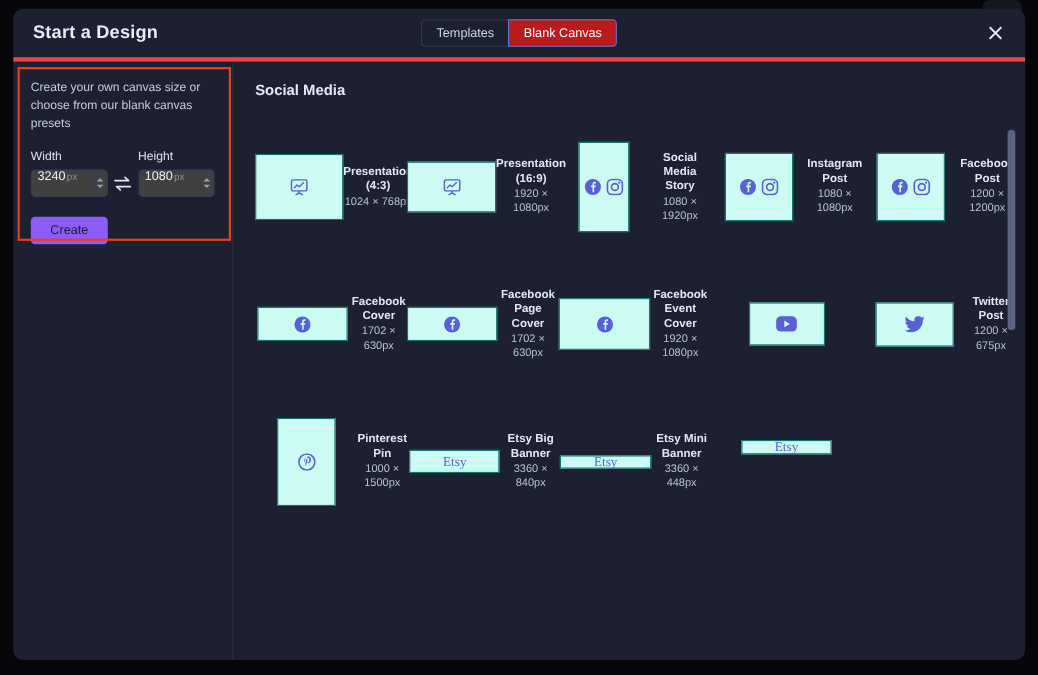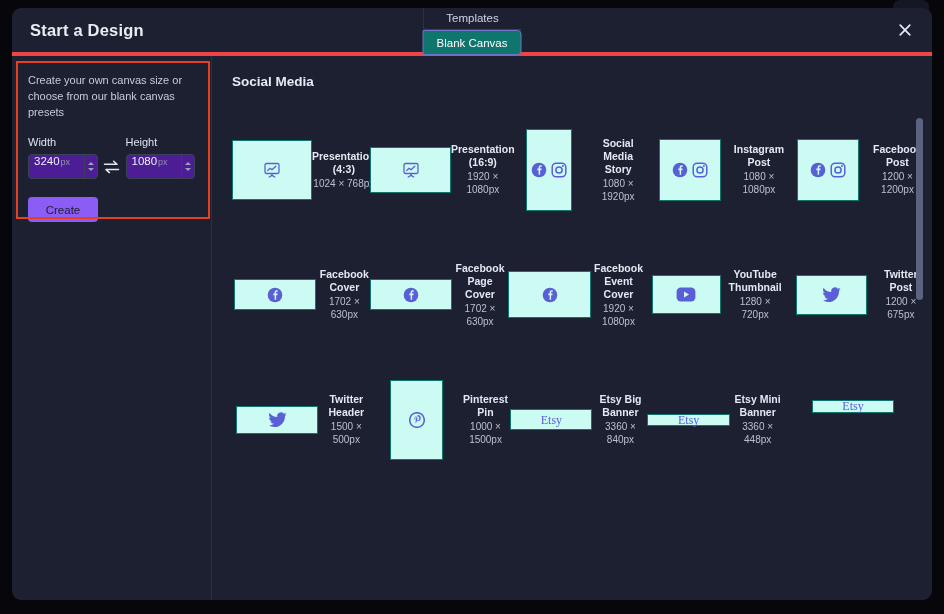--- a/index.html
+++ b/index.html
@@ -36,34 +36,33 @@
     border-bottom: 4px solid #ef4444;
     display: flex; align-items: center;
   }
   .hdr-title {
     position: absolute; left: 18px; top: 50%; transform: translateY(-50%);
     font-size: 16.5px; font-weight: bold; color: #e9ecf5; letter-spacing: .2px;
   }
   .tabs {
     position: absolute; left: 50%; top: 50%; transform: translate(-50%,-50%);
     display: flex;
-    flex-direction: column;
   }
   .tab {
     height: 25px; padding: 0 13px;
     display: flex; align-items: center; justify-content: center;
     font-size: 11.5px; color: #cfd4e4;
     background: transparent;
     border: 1px solid #3a4056;
     cursor: pointer; white-space: nowrap;
   }
   .tab:first-child { border-radius: 4px 0 0 4px; border-right: none; }
   .tab:last-child  { border-radius: 0 4px 4px 0; }
   .tab.sel {
-    background: #0f766e;
+    background: #b91c1c;
     border-color: #6f72c9;
     color: #ffffff;
   }
   .close-btn {
     position: absolute; right: 16px; top: 50%; transform: translateY(-50%);
     width: 22px; height: 22px; cursor: pointer;
     display: flex; align-items: center; justify-content: center;
   }
   .close-btn svg { display:block; }
 
@@ -87,21 +86,21 @@
     font-size: 11px; line-height: 16px; color: #c6cbdc;
     margin-bottom: 16px; max-width: 168px;
   }
   .dims { display: flex; align-items: flex-end; gap: 0; }
   .dim-col { width: 70px; }
   .dim-label { font-size: 11px; color: #dfe3ef; margin-bottom: 6px; }
   .dim-box {
     display: flex; align-items: stretch;
     height: 25px;
     border: 1px solid #3a4056; border-radius: 4px;
-    background: #4c1d95; overflow: hidden;
+    background: #404040; overflow: hidden;
   }
   .dim-val {
     flex: 1 1 auto; display: flex; align-items: baseline;
     padding: 0 0 0 5px; min-width: 0;
   }
   .dim-num { font-size: 11.5px; color: #eef1f8; }
   .dim-unit { font-size: 9px; color: #8d93a9; margin-left: 1px; }
   .spin {
     width: 13px; flex: 0 0 13px;
     border-left: 1px solid #3a4056;
@@ -394,49 +393,32 @@
             </div>
             <div class="cell">
               <div class="thumb-wrap">
        <div class="thumb" style="width:69px;height:39px">
                   <svg width="20" height="15" viewBox="0 0 20 15">
         <rect x="0.6" y="0.6" width="18.8" height="13.8" rx="4.2" fill="#5b5fd6"></rect>
         <path d="M8 4.4 L13 7.5 L8 10.6 Z" fill="#ccfbf4"></path>
       </svg>
                 </div>
      </div>
-     <div class="cap">
-       <div class="cap-name">YouTube Thumbnail</div>
-       <div class="cap-size">1280 × 720px</div>
-     </div>
             </div>
             <div class="cell">
               <div class="thumb-wrap">
        <div class="thumb" style="width:71px;height:40px">
                   <svg width="19" height="16" viewBox="0 0 19 16">
         <path d="M18.6 2.2a7.4 7.4 0 0 1-2.15.6A3.76 3.76 0 0 0 18.1.73a7.5 7.5 0 0 1-2.38.92A3.73 3.73 0 0 0 9.3 5.05 10.6 10.6 0 0 1 1.62.9 3.74 3.74 0 0 0 2.78 5.9a3.7 3.7 0 0 1-1.7-.47v.05a3.74 3.74 0 0 0 3 3.67 3.76 3.76 0 0 1-1.69.06 3.74 3.74 0 0 0 3.49 2.6A7.5 7.5 0 0 1 .6 13.36a10.57 10.57 0 0 0 5.73 1.68c6.88 0 10.64-5.7 10.64-10.64v-.49a7.6 7.6 0 0 0 1.63-1.71z" fill="#5b5fd6"></path>
       </svg>
                 </div>
      </div>
      <div class="cap">
        <div class="cap-name">Twitter Post</div>
        <div class="cap-size">1200 × 675px</div>
-     </div>
-            </div>
-            <div class="cell">
-              <div class="thumb-wrap">
-       <div class="thumb" style="width:82px;height:28px">
-                  <svg width="19" height="16" viewBox="0 0 19 16">
-        <path d="M18.6 2.2a7.4 7.4 0 0 1-2.15.6A3.76 3.76 0 0 0 18.1.73a7.5 7.5 0 0 1-2.38.92A3.73 3.73 0 0 0 9.3 5.05 10.6 10.6 0 0 1 1.62.9 3.74 3.74 0 0 0 2.78 5.9a3.7 3.7 0 0 1-1.7-.47v.05a3.74 3.74 0 0 0 3 3.67 3.76 3.76 0 0 1-1.69.06 3.74 3.74 0 0 0 3.49 2.6A7.5 7.5 0 0 1 .6 13.36a10.57 10.57 0 0 0 5.73 1.68c6.88 0 10.64-5.7 10.64-10.64v-.49a7.6 7.6 0 0 0 1.63-1.71z" fill="#5b5fd6"></path>
-      </svg>
-                </div>
-     </div>
-     <div class="cap">
-       <div class="cap-name">Twitter Header</div>
-       <div class="cap-size">1500 × 500px</div>
      </div>
             </div>
             <div class="cell">
               <div class="thumb-wrap">
        <div class="thumb" style="width:53px;height:80px">
                   <svg width="16" height="16" viewBox="0 0 16 16">
         <circle cx="8" cy="8" r="7.3" fill="none" stroke="#5b5fd6" stroke-width="1.5"></circle>
         <path d="M8.35 4.1c-1.9 0-2.95 1.2-2.95 2.5 0 .6.25 1.2.8 1.45.1.04.18 0 .2-.1l.12-.46c.03-.1.02-.14-.05-.23a1.35 1.35 0 0 1-.3-.88c0-1.14.85-2.16 2.22-2.16 1.21 0 1.88.74 1.88 1.73 0 1.3-.58 2.4-1.43 2.4-.47 0-.82-.39-.71-.87.14-.57.4-1.18.4-1.6 0-.37-.2-.67-.6-.67-.49 0-.87.5-.87 1.17 0 .43.14.72.14.72l-.58 2.45c-.17.73-.03 1.62-.01 1.71.01.05.08.07.11.03.05-.06.66-.81.87-1.56l.33-1.3c.17.33.67.62 1.2.62 1.58 0 2.65-1.44 2.65-3.36 0-1.46-1.23-2.81-3.1-2.81z" fill="#5b5fd6"></path>
       </svg>
                 </div>

